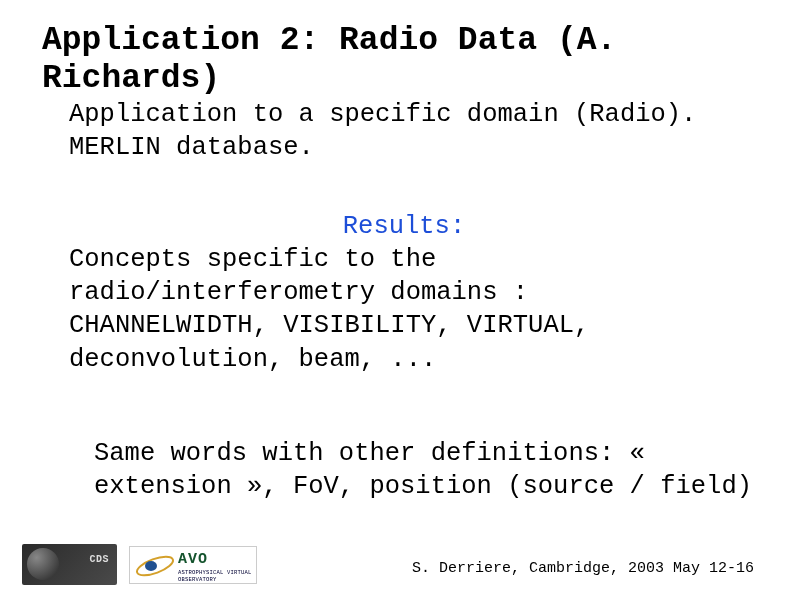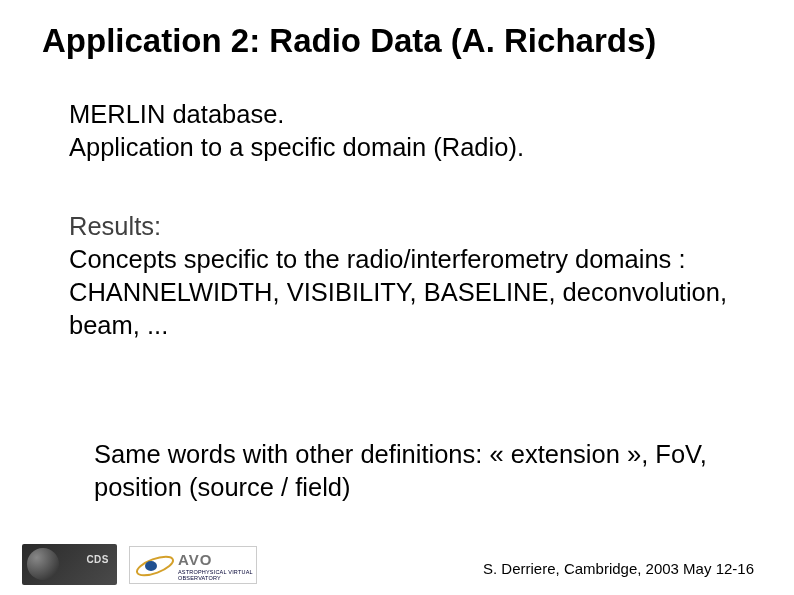--- a/index.html
+++ b/index.html
@@ -1,50 +1,50 @@
 <!DOCTYPE html>
 <html><head>
 <meta charset="utf-8">
 <style>
   * { margin: 0; padding: 0; box-sizing: border-box; }
   html, body { width: 794px; height: 595px; background: #fff; font-family: Arial, Helvetica, sans-serif; color: #000; overflow: hidden; }
-  .slide { position: relative; width: 794px; height: 595px; }
+  .slide { position: relative; width: 794px; height: 595px; font-family: Liberation Mono, monospace; }
   .title { position: absolute; left: 42px; top: 22px; font-size: 33px; font-weight: bold; line-height: 1.15; max-width: 700px; }
   .body-text { position: absolute; left: 69px; top: 98px; font-size: 25.5px; line-height: 1.3; max-width: 670px; }
   .results { position: absolute; left: 69px; top: 210px; font-size: 25.5px; line-height: 1.3; max-width: 670px; }
-  .red { color: #404040; }
+  .red { color: #1d4ed8; text-align: center; }
   .final { position: absolute; left: 69px; top: 438px; font-size: 25.5px; line-height: 1.28; max-width: 670px; margin-left: 25px; }
   .footer { position: absolute; bottom: 10px; left: 0; width: 100%; display: flex; align-items: flex-end; }
   .footer-logos { display: flex; align-items: center; gap: 12px; margin-left: 22px; }
   .logo-cds { width: 95px; height: 41px; background: linear-gradient(135deg,#2a2a2a 0%, #4a4a4a 100%); border-radius: 2px; position: relative; }
   .logo-cds::before { content: ""; position: absolute; left: 5px; top: 4px; width: 32px; height: 32px; border-radius: 50%; background: radial-gradient(circle at 30% 30%, #888, #222); }
   .logo-cds::after { content: "CDS"; position: absolute; right: 8px; top: 10px; color: #ddd; font-size: 10px; font-weight: bold; letter-spacing: 0.5px; }
   .logo-avo { width: 128px; height: 38px; background: #fff; border: 1px solid #ccc; position: relative; display: flex; align-items: center; }
   .avo-swoosh { position: absolute; left: 4px; top: 4px; width: 42px; height: 30px; }
-  .avo-text-main { position: absolute; left: 48px; top: 4px; font-size: 15px; font-weight: bold; color: #737373; letter-spacing: 1px; }
+  .avo-text-main { position: absolute; left: 48px; top: 4px; font-size: 15px; font-weight: bold; color: #14532d; letter-spacing: 1px; }
   .avo-text-sub { position: absolute; left: 48px; top: 22px; font-size: 5.5px; color: #003; letter-spacing: 0.2px; }
   .footer-center { position: absolute; left: 345px; bottom: 8px; font-size: 13px; }
   .footer-right { position: absolute; right: 40px; bottom: 8px; font-size: 15px; }
 </style>
 </head>
 <body>
 
 <div class="slide">
 
   <h1 class="title">Application 2: Radio Data (A. Richards)</h1>
 
   <div class="body-text">
+    <div>Application to a specific domain (Radio).</div>
     <div>MERLIN database.</div>
-    <div>Application to a specific domain (Radio).</div>
   </div>
 
   <div class="results">
     <div class="red">Results:</div>
     <div>Concepts specific to the radio/interferometry domains :</div>
-    <div>CHANNELWIDTH, VISIBILITY, BASELINE, deconvolution, beam, ...</div>
+    <div>CHANNELWIDTH, VISIBILITY, VIRTUAL, deconvolution, beam, ...</div>
   </div>
 
   <div class="final">Same words with other definitions: « extension », FoV, position (source / field)</div>
 
   <div class="footer">
     <div class="footer-logos">
       <div class="logo-cds"></div>
       <div class="logo-avo">
         <svg class="avo-swoosh" viewBox="0 0 42 30">
           <ellipse cx="21" cy="15" rx="19" ry="7" fill="none" stroke="#d4a02a" stroke-width="2" transform="rotate(-20 21 15)"></ellipse>

